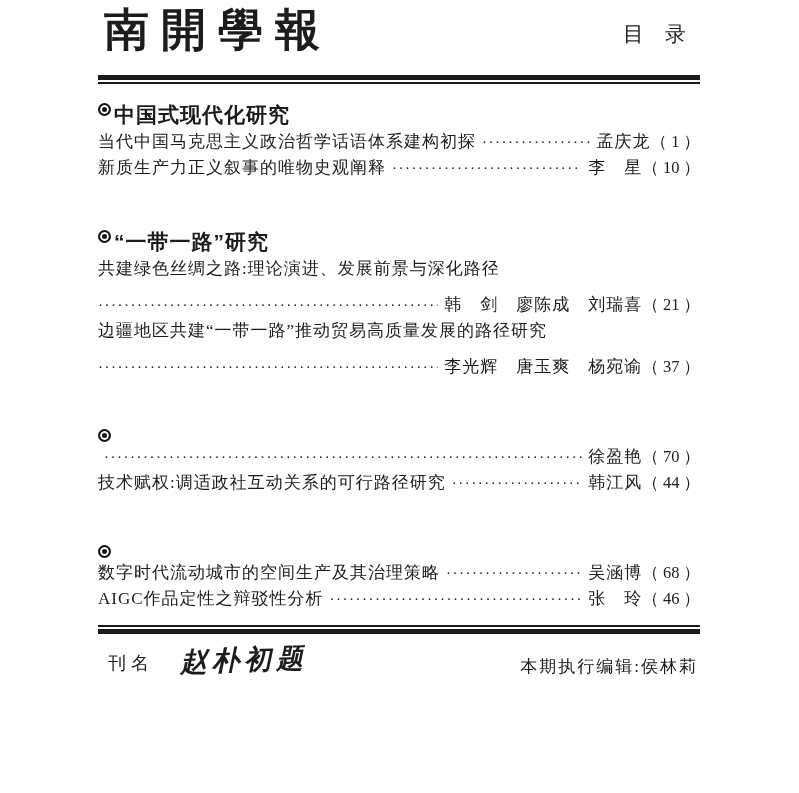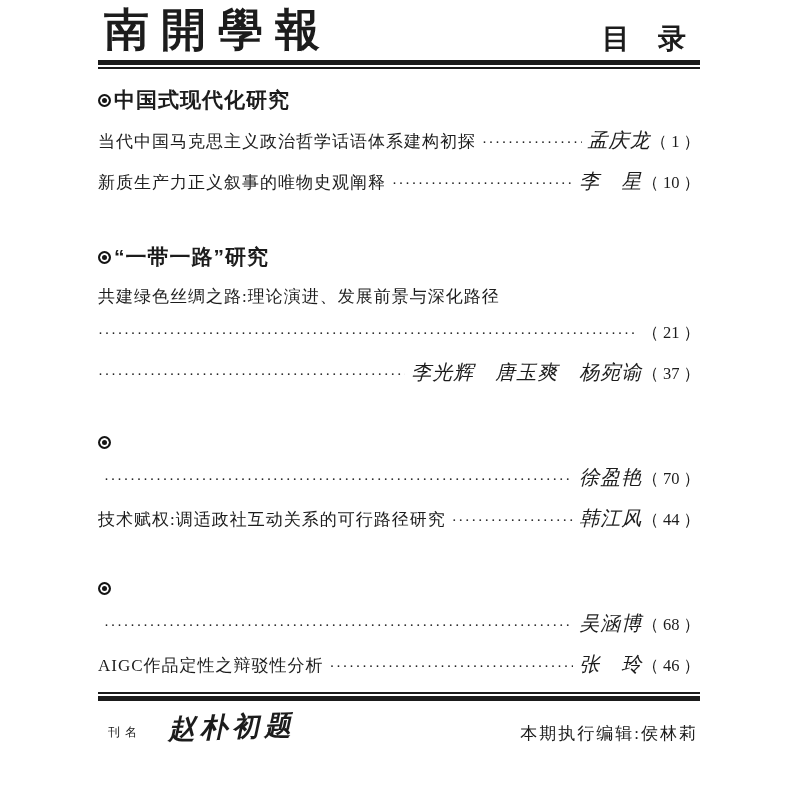--- a/index.html
+++ b/index.html
@@ -6,77 +6,77 @@
   body {
     width: 799px; height: 793px;
     background: #ffffff;
     color: #1c1c1c;
     font-family: "Liberation Serif", "DejaVu Serif", serif;
     overflow: hidden;
   }
   .content { width: 602px; margin-left: 98px; }
 
   
-  .header { position: relative; height: 60px; }
+  .header { position: relative; height: 75px; }
   .journal-title {
     position: absolute; left: 6px; top: 0;
     font-size: 45px; font-weight: 700;
     letter-spacing: 12px; white-space: nowrap;
     font-family: "DejaVu Serif", "Liberation Serif", serif;
   }
   .toc-title {
     position: absolute; right: 14px; top: 20px;
-    font-size: 28px; white-space: nowrap; font-weight: bold;
+    font-size: 21px; white-space: nowrap;
   }
 
   
   .rule .thick { height: 5px; background: #1b1b1b; }
   .rule .mid   { height: 2px; }
   .rule .thin  { height: 2px; background: #1b1b1b; }
   .rule-bottom { margin-top: 15px; }
 
   
   .section { margin-top: 51px; }
   .section.first { margin-top: 19px; }
   .section-header {
-    display: flex; align-items: center;
+    display: flex; align-items: flex-start;
     font-family: "Liberation Sans", "DejaVu Sans", sans-serif;
     font-weight: 700; font-size: 21px; line-height: 24px;
     letter-spacing: 1px;
   }
   .bullet {
     flex: none; width: 9px; height: 9px;
     background: #151515; border: 2px solid #151515;
     border-radius: 50%;
     box-shadow: inset 0 0 0 2px #ffffff;
     margin-right: 3px;
   }
 
   
-  .entry { margin-top: 17px; font-size: 17px; }
+  .entry { margin-top: 4px; font-size: 17px; }
   .entry-line { display: flex; align-items: baseline; line-height: 22px; }
   .etitle { white-space: nowrap; letter-spacing: 1px; }
   .leader {
     flex: 1 1 auto; min-width: 18px;
     overflow: hidden; white-space: nowrap;
     font-size: 15px; letter-spacing: 1.5px;
     margin: 0 6px; color: #242424;
   }
-  .authors { white-space: nowrap; letter-spacing: 1px; font-size: 20px; font-style: italic; }
+  .authors { white-space: nowrap; letter-spacing: 1px; font-size: 17px; }
   .pageno  { white-space: nowrap; font-size: 16.5px; }
   .entry.two-line .cont { margin-top: 14px; }
   .entry.two-line .cont .leader { margin-left: 0; }
 
   
   .footer {
     display: flex; justify-content: space-between; align-items: flex-end;
     margin-top: 8px; padding: 0 2px 0 10px;
   }
   .footer-left { display: flex; align-items: baseline; }
-  .kan-label { font-size: 12px; letter-spacing: 5px; }
+  .kan-label { font-size: 18px; letter-spacing: 5px; }
   .signature {
     display: inline-block; margin-left: 26px;
     font-size: 27px; font-weight: 700; font-style: italic;
     letter-spacing: 5px; transform: rotate(-2deg);
     font-family: "DejaVu Serif", serif;
   }
   .editor { font-size: 17px; letter-spacing: 2px; }
 </style>
 </head>
 <body>
@@ -121,24 +121,28 @@
     <div class="section-header">
       <span class="bullet"></span>
       <span>“一带一路”研究</span>
     </div>
     <div class="entry two-line">
       <div class="entry-line">
         <span class="etitle">共建绿色丝绸之路:理论演进、发展前景与深化路径</span>
       </div>
       <div class="entry-line cont">
         <span class="leader">························································································································</span>
+        <span class="authors">韩　剑　廖陈成　刘瑞喜</span>
         <span class="pageno">（ 21 ）</span>
       </div>
     </div>
     <div class="entry two-line">
+      <div class="entry-line">
+        <span class="etitle">边疆地区共建“一带一路”推动贸易高质量发展的路径研究</span>
+      </div>
       <div class="entry-line cont">
         <span class="leader">························································································································</span>
         <span class="authors">李光辉　唐玉爽　杨宛谕</span>
         <span class="pageno">（ 37 ）</span>
       </div>
     </div>
   </div>
 
   <div class="section">
     <div class="section-header">
@@ -160,20 +164,21 @@
       </div>
     </div>
   </div>
 
   <div class="section">
     <div class="section-header">
       <span class="bullet"></span>
     </div>
     <div class="entry">
       <div class="entry-line">
+        <span class="etitle">数字时代流动城市的空间生产及其治理策略</span>
         <span class="leader">························································································································</span>
         <span class="authors">吴涵博</span>
         <span class="pageno">（ 68 ）</span>
       </div>
     </div>
     <div class="entry">
       <div class="entry-line">
         <span class="etitle">AIGC作品定性之辩驳性分析</span>
         <span class="leader">························································································································</span>
         <span class="authors">张　玲</span>

